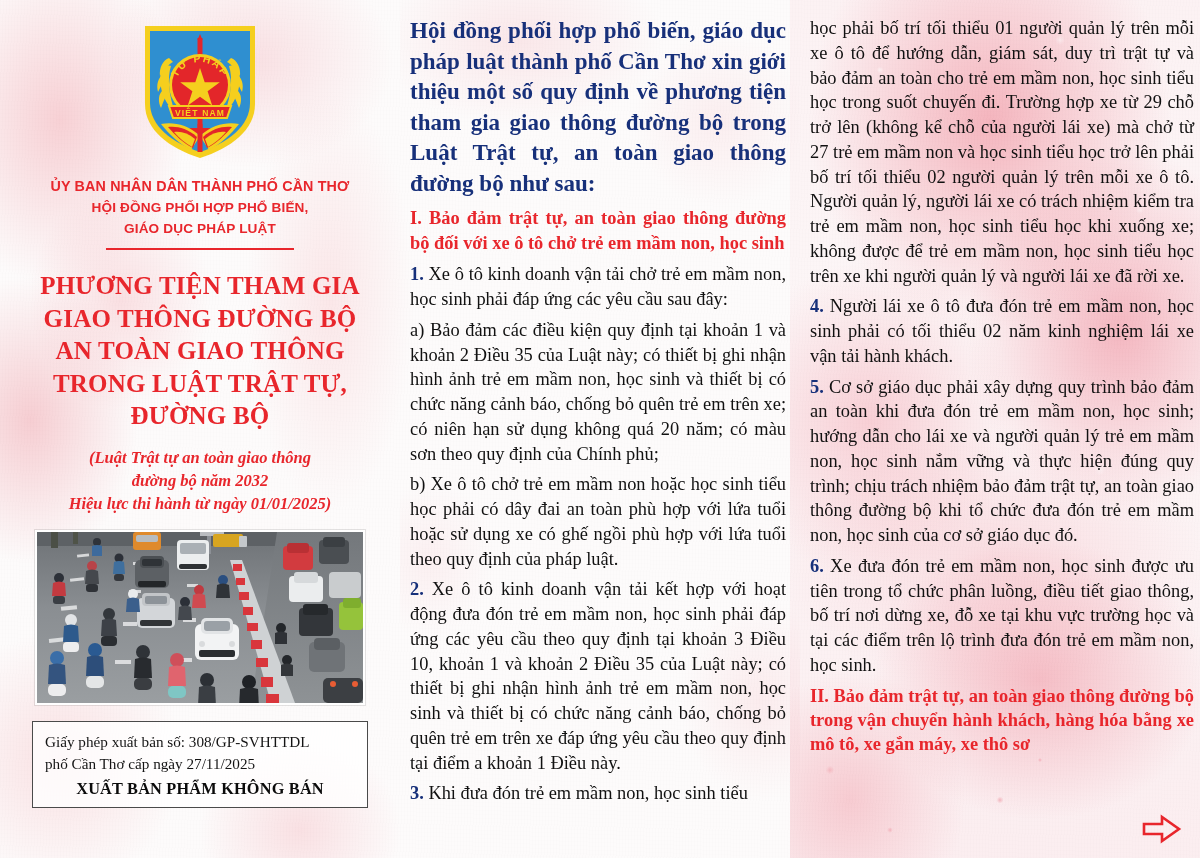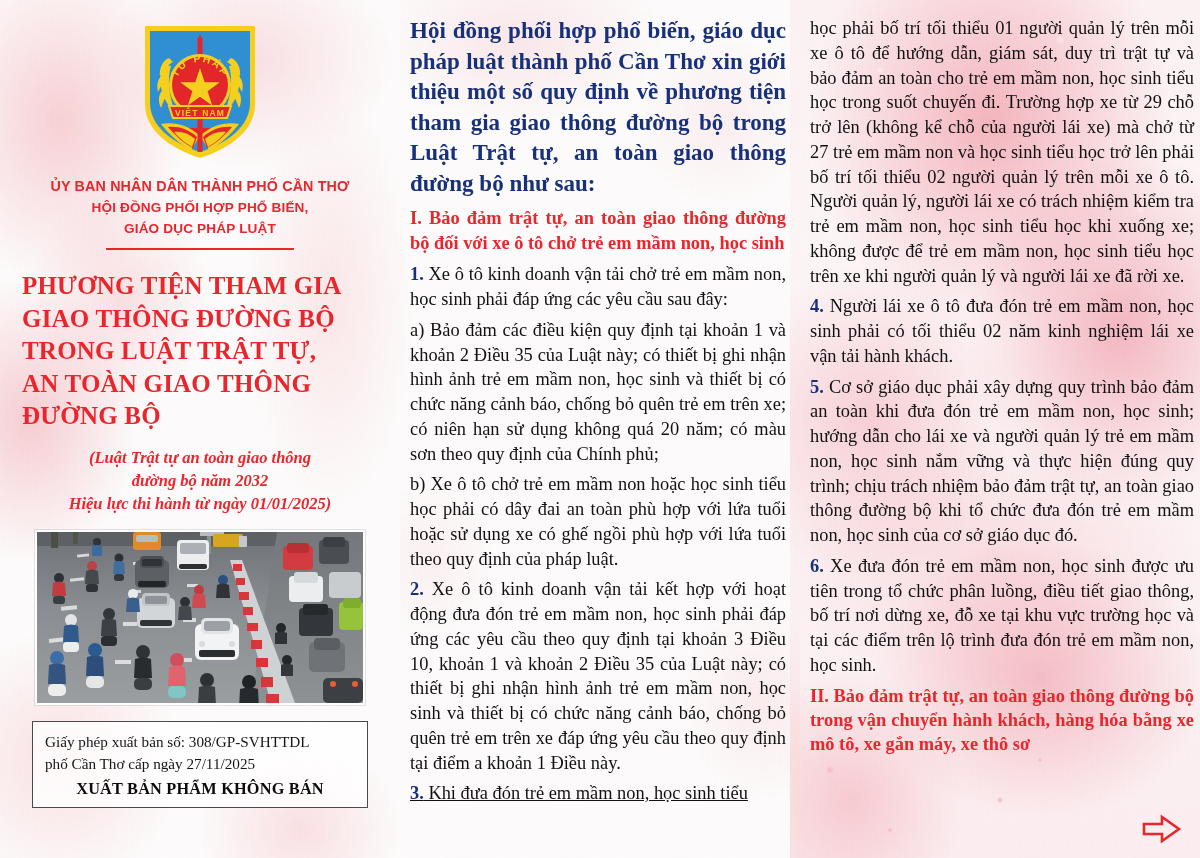--- a/index.html
+++ b/index.html
@@ -126,21 +126,21 @@
   .org-line-2, .org-line-3 { font-size: 13.6px; }
 
   .rule-red {
     width: 188px;
     height: 2px;
     background: #e8262c;
     margin: 9px auto 0 auto;
   }
 
   .main-title {
-    text-align: left;
+    text-align: center;
     color: #e8262c;
     font-family: "Liberation Serif", "DejaVu Serif", serif;
     font-weight: bold;
     font-size: 25px;
     line-height: 1.30;
     margin-top: 20px;
     letter-spacing: 0.2px;
   }
 
   .subtitle {
@@ -217,21 +217,21 @@
   .para {
     color: #111111;
     font-family: "Liberation Serif", "DejaVu Serif", serif;
     font-size: 18.4px;
     line-height: 1.345;
     text-align: justify;
     text-justify: inter-word;
     margin-bottom: 6px;
     hyphens: none;
   }
-  .para:last-child { margin-bottom: 12px; text-decoration: underline; }
+  .para:last-child { margin-bottom: 12px; }
 
   .num {
     color: #17307a;
     font-weight: bold;
   }
 
   
   .arrow-cont {
     position: absolute;
     right: 18px;
@@ -304,22 +304,22 @@
         <div class="org-line-1">ỦY BAN NHÂN DÂN THÀNH PHỐ CẦN THƠ</div>
         <div class="org-line-2">HỘI ĐỒNG PHỐI HỢP PHỔ BIẾN,</div>
         <div class="org-line-3">GIÁO DỤC PHÁP LUẬT</div>
       </div>
 
       <div class="rule-red"></div>
 
       <div class="main-title">
         <div>PHƯƠNG TIỆN THAM GIA</div>
         <div>GIAO THÔNG ĐƯỜNG BỘ</div>
+        <div>AN TOÀN GIAO THÔNG</div>
         <div>TRONG LUẬT TRẬT TỰ,</div>
-        <div>AN TOÀN GIAO THÔNG</div>
         <div>ĐƯỜNG BỘ</div>
       </div>
 
       <div class="subtitle">
         <div>(Luật Trật tự an toàn giao thông</div>
         <div>đường bộ năm 2032</div>
         <div>Hiệu lực thi hành từ ngày 01/01/2025)</div>
       </div>
 
       <div class="photo-frame">

